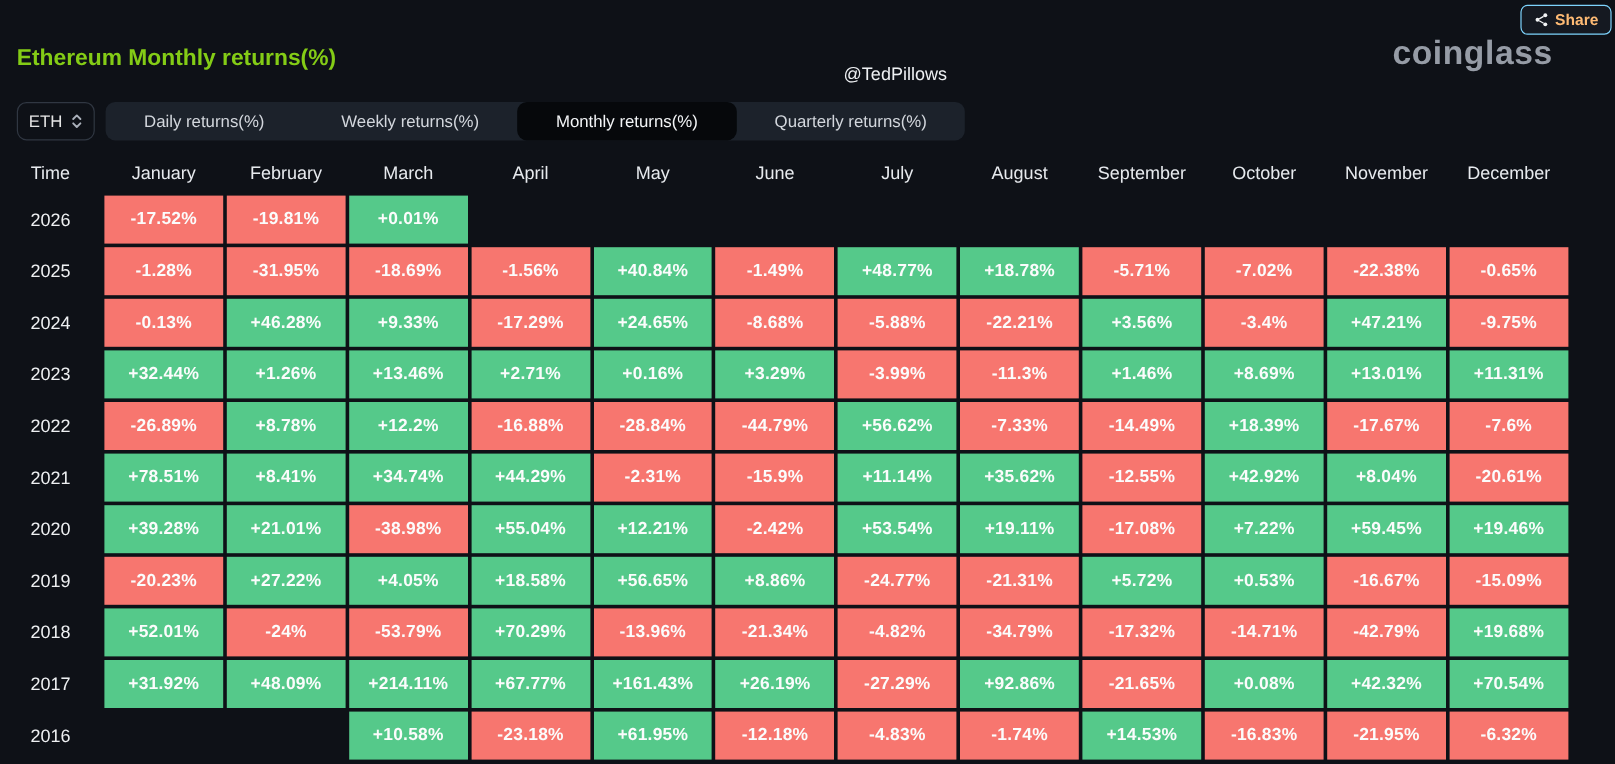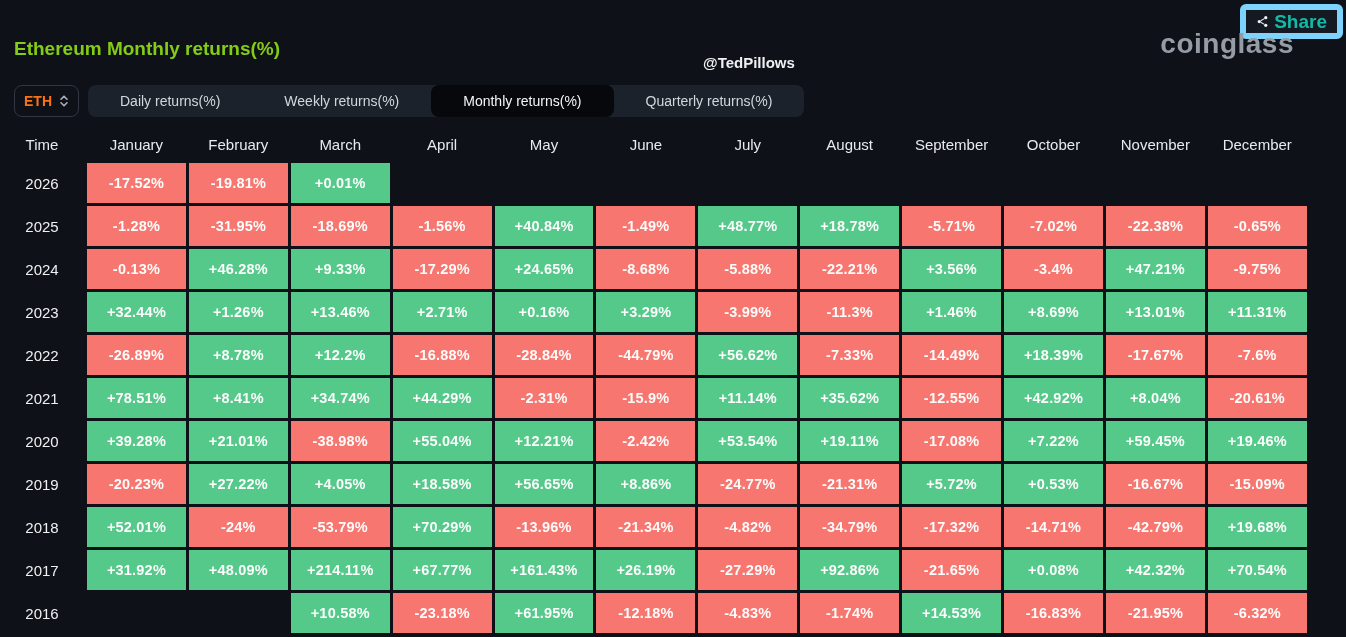--- a/index.html
+++ b/index.html
@@ -10,43 +10,43 @@
     position:relative; overflow:hidden;
     -webkit-font-smoothing:antialiased;
   }
   :root { --pos:#55c98a; --neg:#f7766f; }
 
   
   .share-btn {
     position:absolute; top:4px; right:3px;
     height:23px; padding:0 10px;
     display:flex; align-items:center; gap:5px;
-    background:#151921; border:6px solid #7dd3fc; border-radius:6px;
-    color:#14b8a6; font-size:19px; font-weight:bold; cursor:pointer;
+    background:#151921; border:1px solid #7dd3fc; border-radius:6px;
+    color:#fdba74; font-size:13px; font-weight:bold; cursor:pointer;
   }
   .page-title {
     position:absolute; left:14px; top:38px;
     font-size:19px; font-weight:bold; color:#84cc16;
   }
   .watermark {
     position:absolute; left:703px; top:54px;
-    font-size:15px; font-weight:bold; color:#eef0f3;
+    font-size:15px; font-weight:normal; color:#eef0f3;
   }
   .logo {
     position:absolute; right:52px; top:28px;
     font-size:28px; font-weight:bold; color:#969ca6; letter-spacing:.5px;
   }
 
   
   .controls { position:absolute; top:85px; left:14px; display:flex; gap:9px; }
   .symbol-select {
     box-sizing:border-box; min-width:61px; height:32px; padding:0 9px;
     display:flex; align-items:center; justify-content:center; gap:7px;
     background:#0e1117; border:1px solid #303742; border-radius:8px;
-    color:#f97316; font-size:14px; cursor:pointer;font-weight:bold;
+    color:#e5e5e5; font-size:14px; cursor:pointer;
   }
   .tabs {
     display:flex; align-items:center; height:32px;
     background:#1c222b; border-radius:8px;
   }
   .tab {
     height:32px; line-height:32px; padding:0 32px;
     color:#d3d7dd; font-size:14px; border-radius:8px;
     cursor:pointer; white-space:nowrap;
   }

